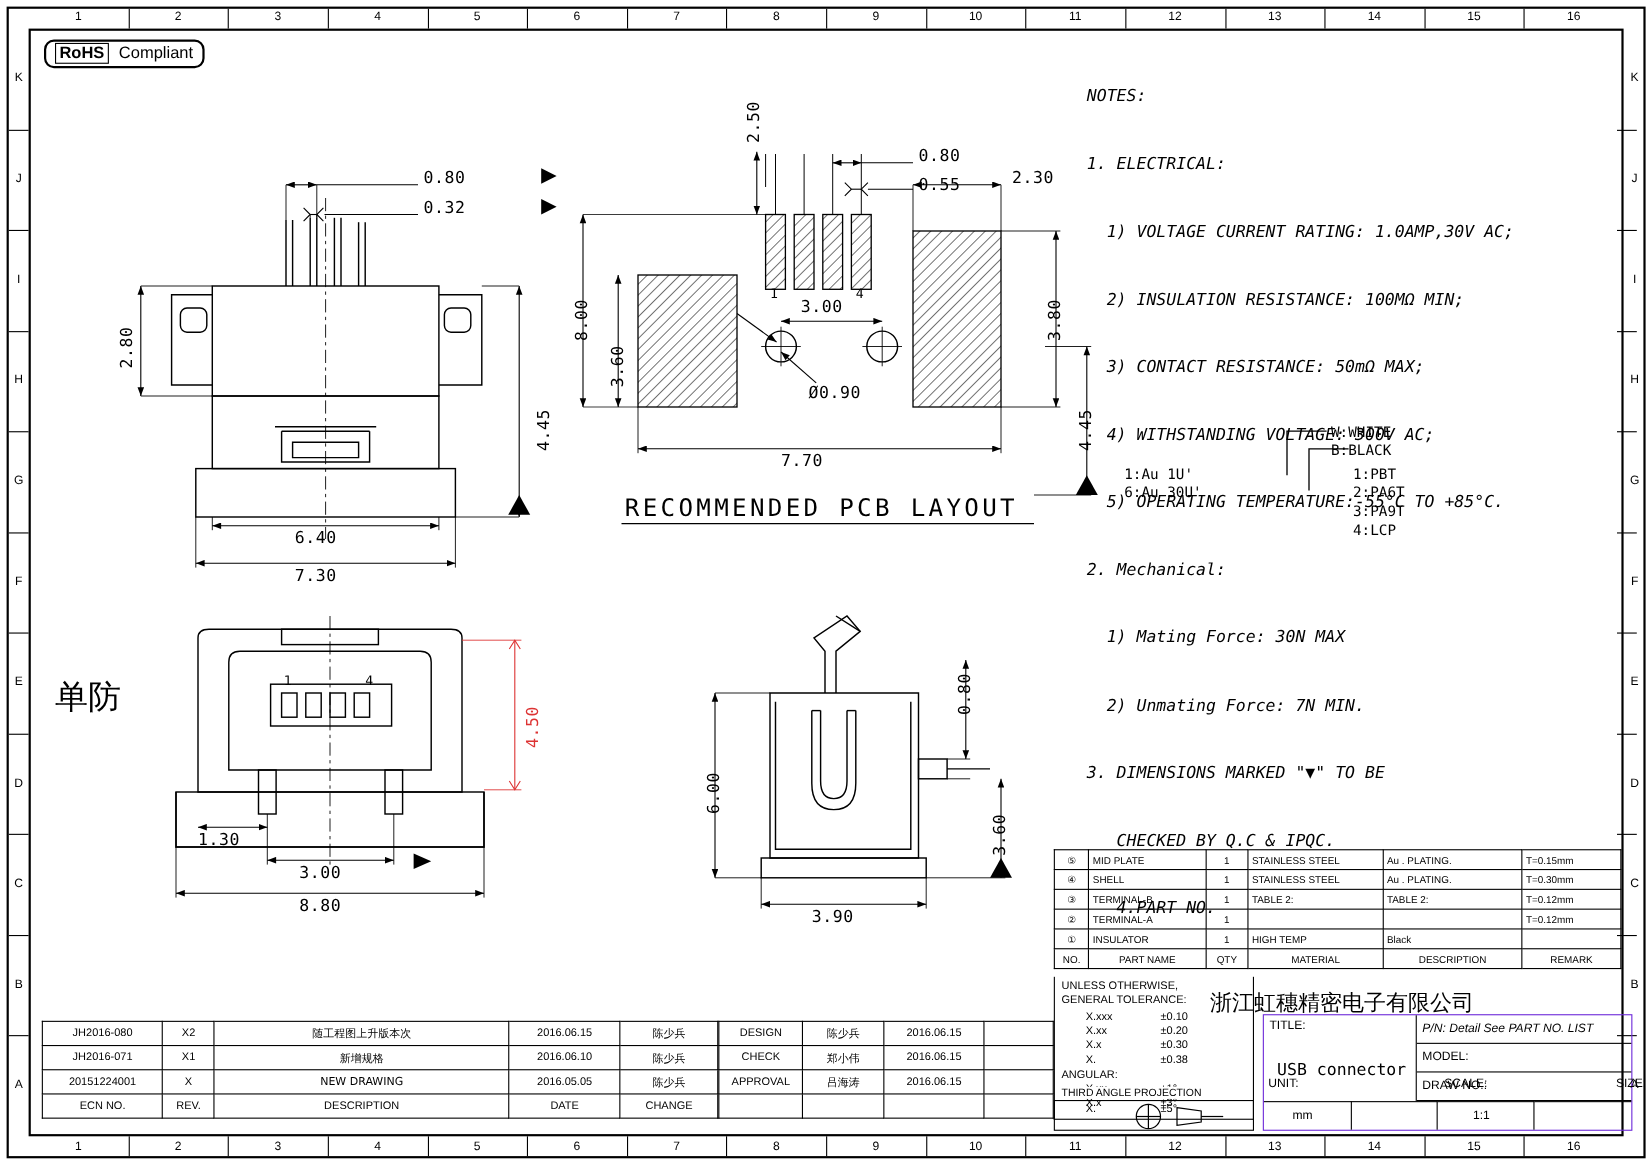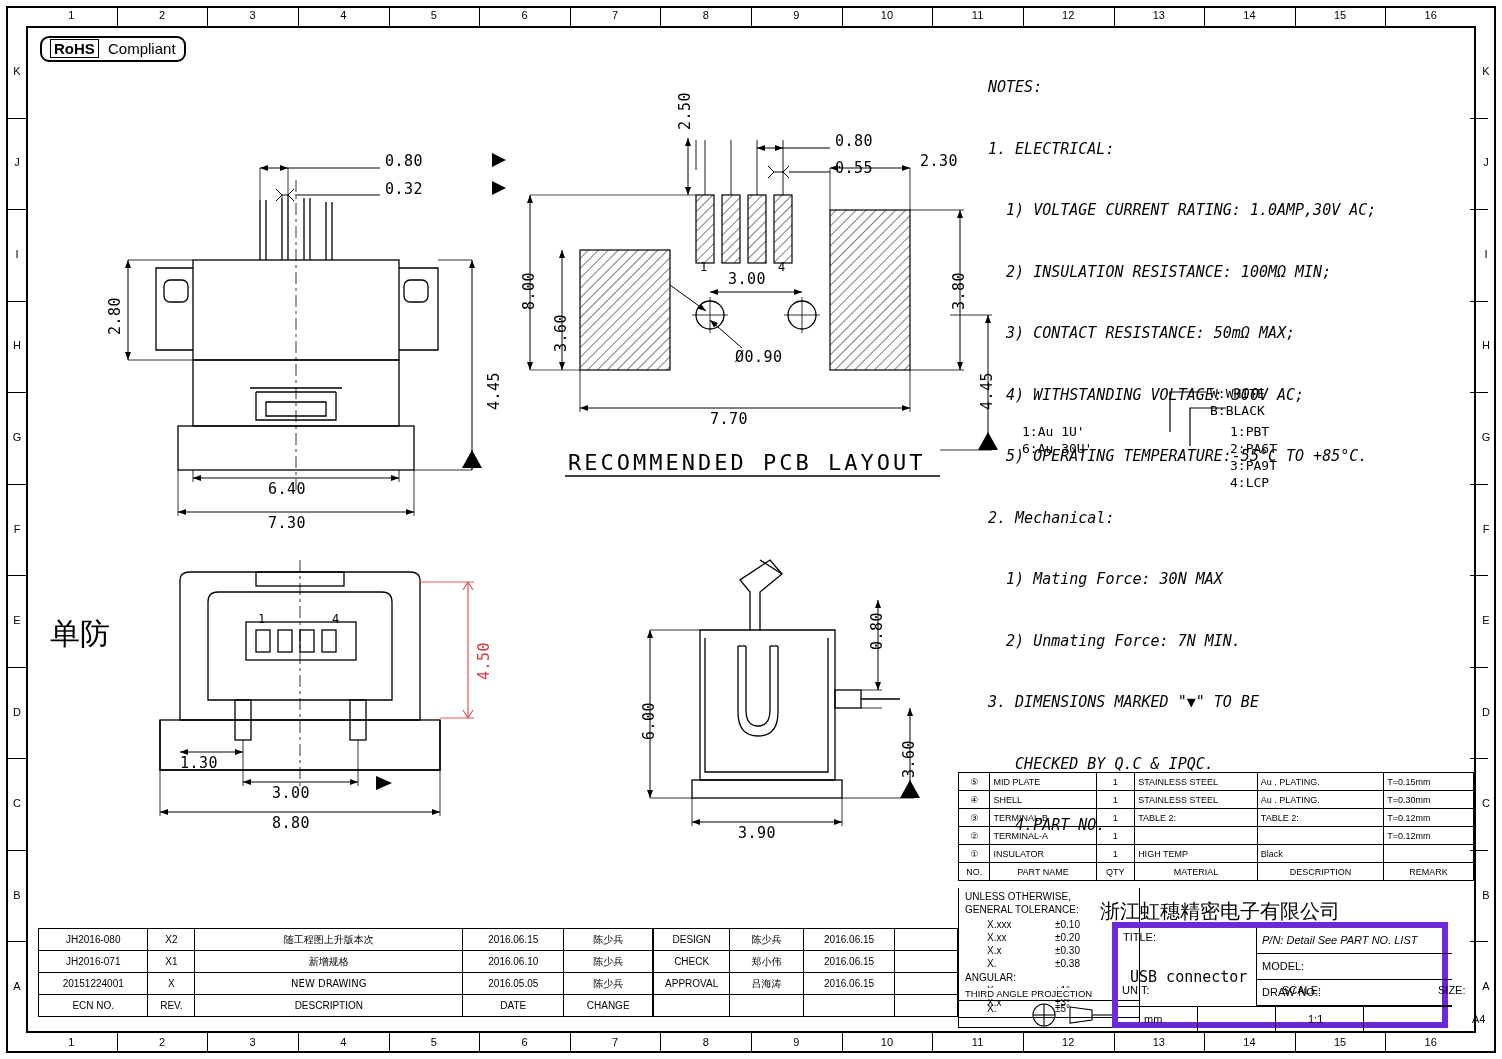--- a/index.html
+++ b/index.html
@@ -531,21 +531,21 @@
         <line x1="82" y1="2" x2="82" y2="24"></line>
         <line x1="71" y1="13" x2="93" y2="13"></line>
         <path d="M108,5 L130,8 L130,18 L108,21 Z"></path>
         <line x1="130" y1="13" x2="150" y2="13"></line>
       </g>
     </svg>
   </div>
 
   <div class="company" style="left:1100px;top:898px;">浙江虹穗精密电子有限公司</div>
 
-  <div style="position:absolute;left:1112px;top:922px;width:336px;height:106px;border:6px solid #6d28d9;box-sizing:border-box;">
+  <div style="position:absolute;left:1148px;top:922px;width:336px;height:106px;border:1px solid #6d28d9;box-sizing:border-box;">
     <div style="position:absolute;left:0;top:0;width:139px;height:78px;border-right:1px solid #000;box-sizing:border-box;">
       <div class="txt" style="left:5px;top:3px;font-size:11px;font-family:'Liberation Sans',sans-serif;">TITLE:</div>
       <div class="txt" style="left:12px;top:40px;font-size:15px;">USB connector</div>
     </div>
     <div style="position:absolute;left:139px;top:0;width:195px;height:26px;border-bottom:1px solid #000;box-sizing:border-box;">
       <div class="txt" style="left:5px;top:6px;font-size:11px;font-style:italic;font-family:'Liberation Sans',sans-serif;">P/N: Detail See PART NO. LIST</div>
     </div>
     <div style="position:absolute;left:139px;top:26px;width:195px;height:26px;border-bottom:1px solid #000;box-sizing:border-box;">
       <div class="txt" style="left:5px;top:6px;font-size:11px;font-family:'Liberation Sans',sans-serif;">MODEL:</div>
     </div>

